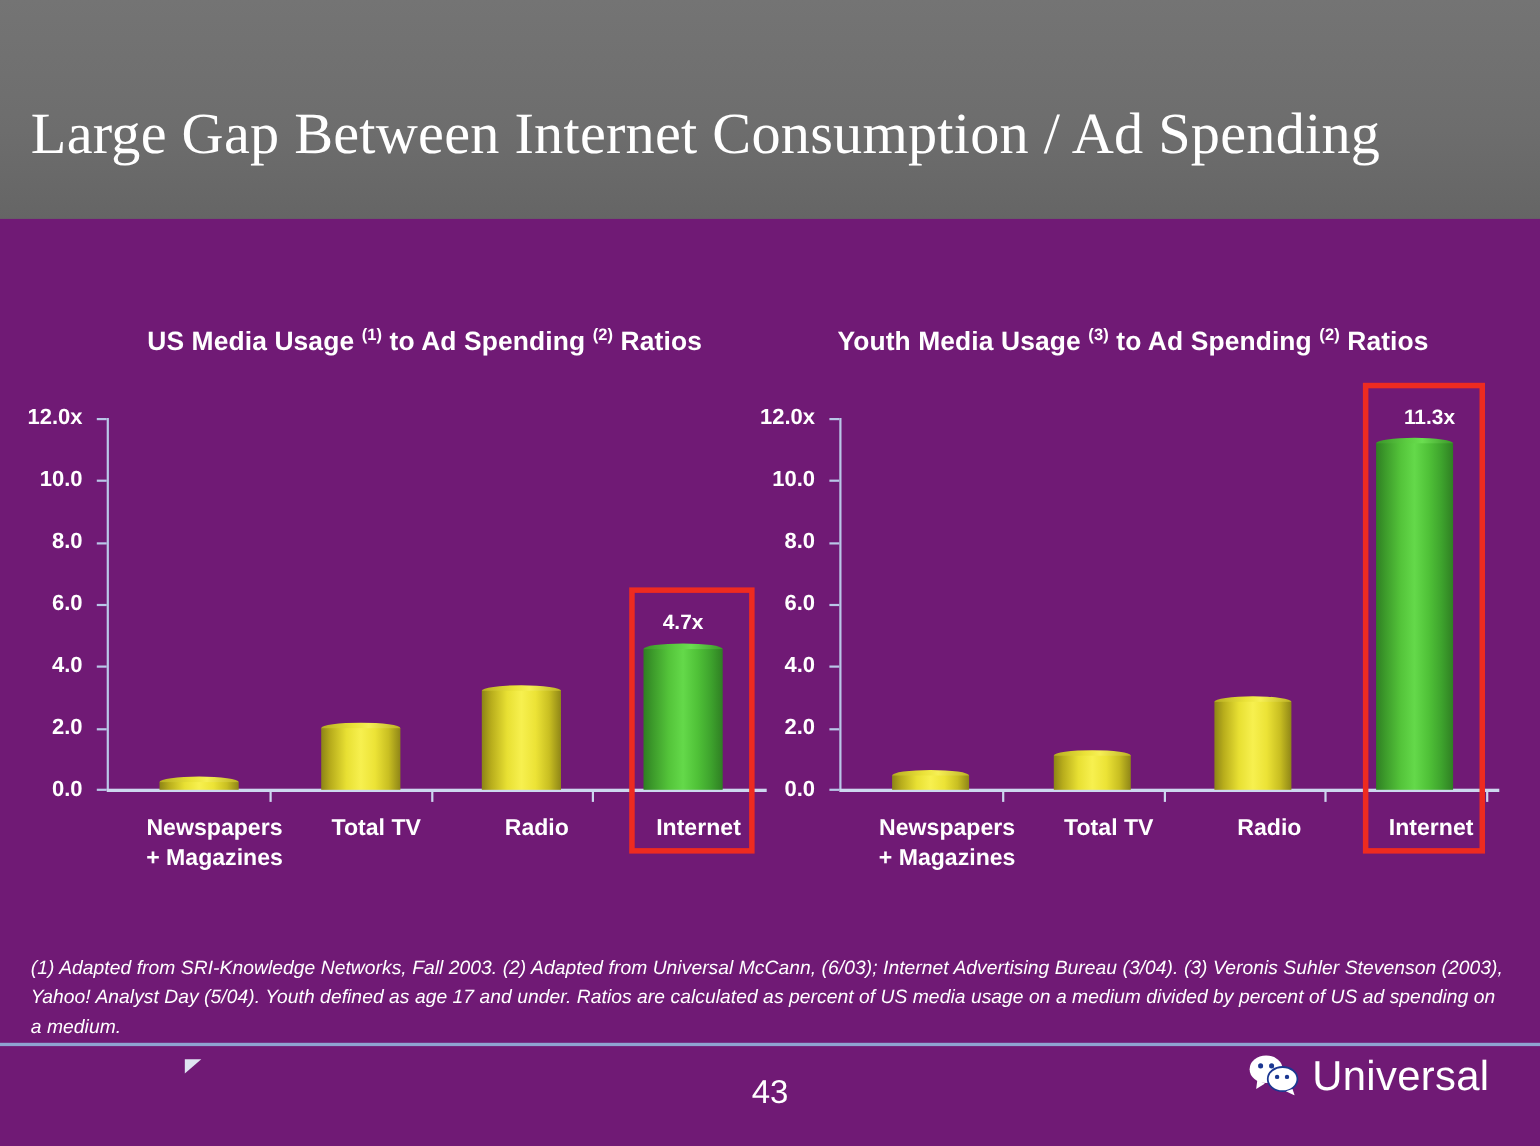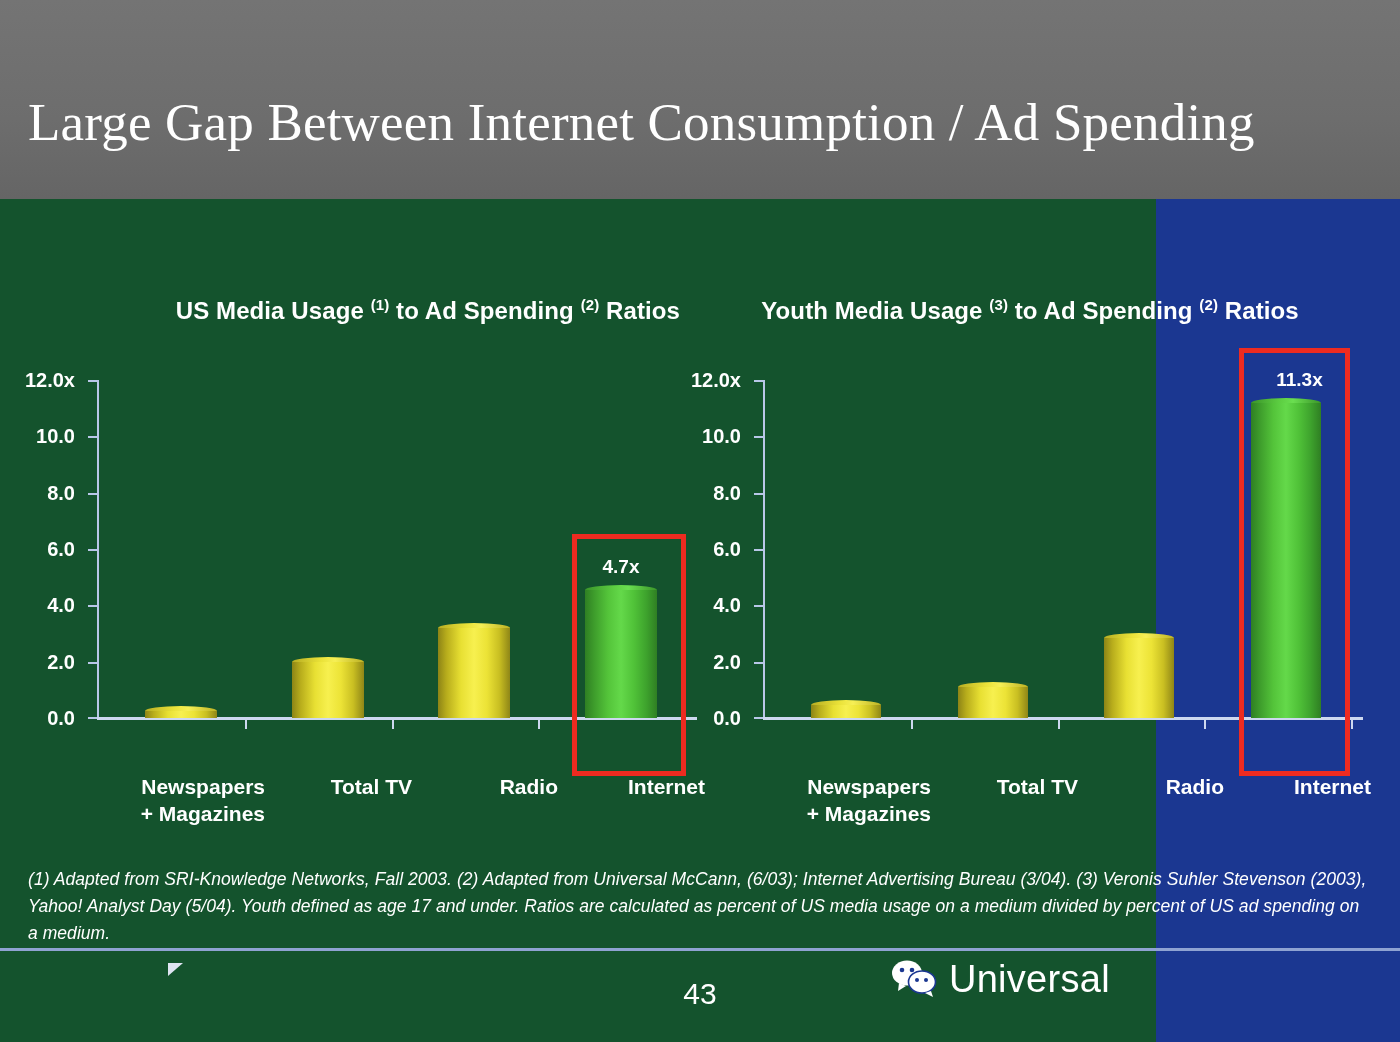--- a/index.html
+++ b/index.html
@@ -4,22 +4,22 @@
 <style>
   * { box-sizing: border-box; margin: 0; padding: 0; }
   html, body {
     width: 1400px; height: 1042px;
     background: #1b3791;
     font-family: "Liberation Sans", sans-serif;
     overflow: hidden;
   }
   #slide {
     position: relative;
-    width: 1156px; height: 1042px;
-    background: #14532d;
+    width: 1400px; height: 1042px;
+    background: #701a75;
   }
 
   
   .header-bar {
     position: absolute; left: 0; top: 0;
     width: 1400px; height: 199px;
     background: linear-gradient(180deg, #747474 0%, #6d6d6d 60%, #656565 100%);
   }
   .slide-title {
     position: absolute; left: 28px; top: 92px;
@@ -40,21 +40,21 @@
   .panel-title {
     position: absolute;
     top: 88px;
     font-size: 24px;
     font-weight: bold;
     color: #ffffff;
     text-align: center;
     line-height: 35px;
     letter-spacing: 0.1px;
   }
-  #panel-left .panel-title  { left: 40px;  width: 640px; text-align: right; padding-left: 52px; }
+  #panel-left .panel-title  { left: 40px;  width: 640px; text-align: center; padding-left: 52px; }
   #panel-right .panel-title { left: 30px;  width: 640px; }
   .panel-title sup { font-size: 15px; vertical-align: super; }
 
   
   .plot {
     position: absolute;
     top: 181px;            
     height: 338px;         
   }
   #plot-left  { left: 97px;  width: 600px; }
@@ -132,24 +132,23 @@
     white-space: nowrap;
     text-align: center;
   }
 
   
   .cat-label {
     position: absolute;
     font-size: 21px;
     font-weight: bold;
     color: #ffffff;
-    text-align: right;
+    text-align: center;
     line-height: 27px;
     white-space: pre-line;
-    margin-top: 34px;
   }
 
   
   .highlight-box {
     position: absolute;
     border: 5px solid #ee2b20;
     background: transparent;
   }
 
   

